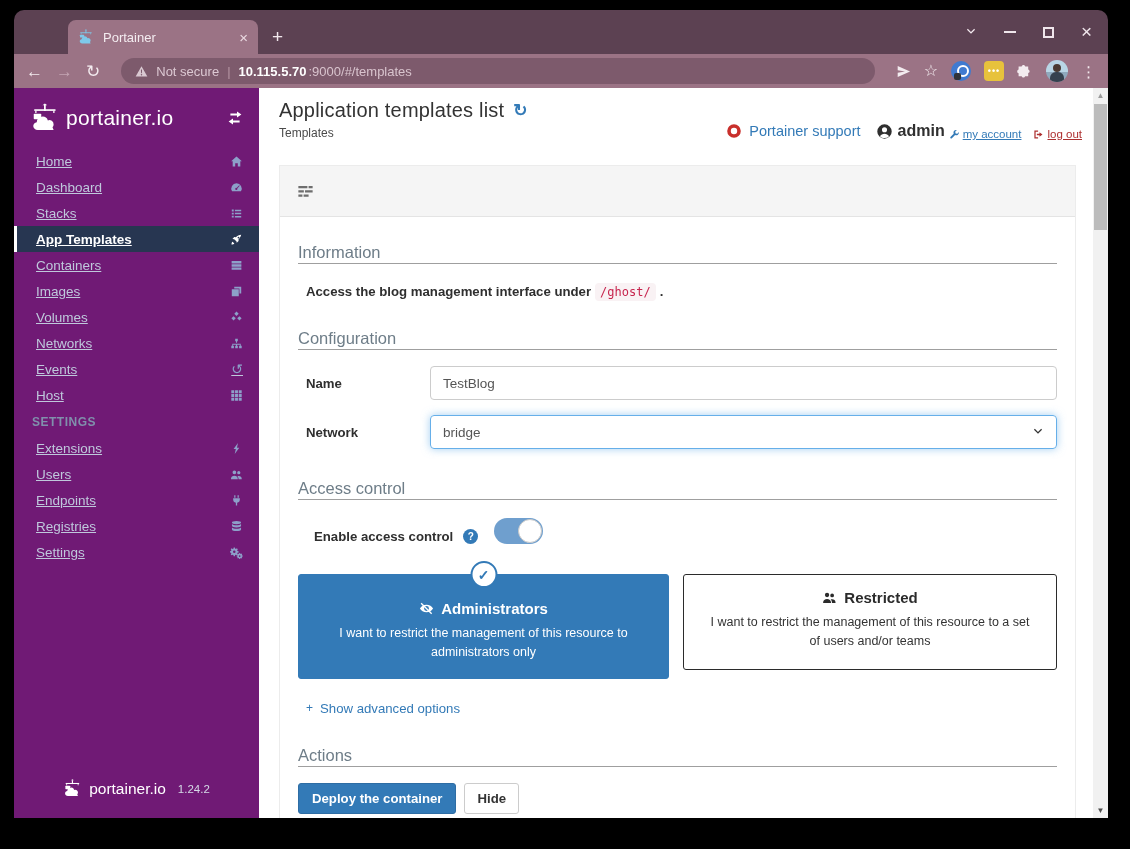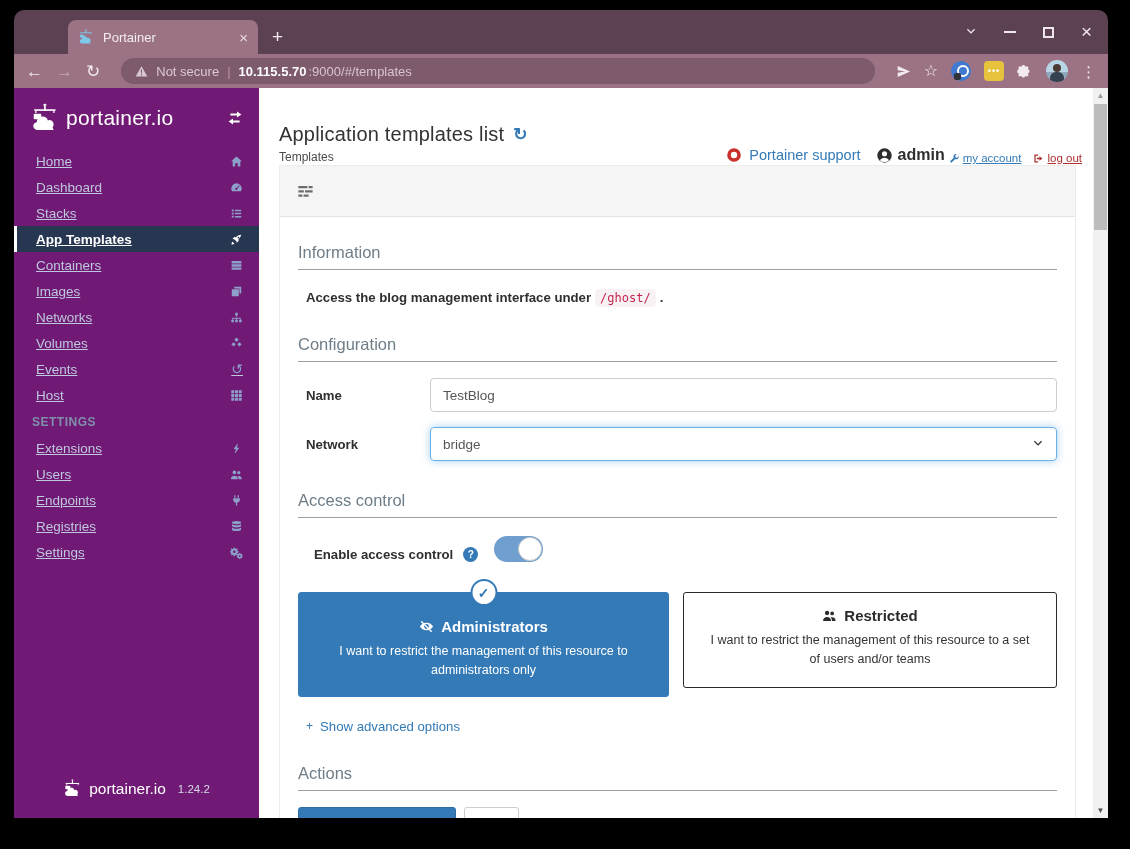--- a/index.html
+++ b/index.html
@@ -58,21 +58,21 @@
   .local-row .icon { font-size:13px; color:#fff; }
   .settings-header { height:26px; display:flex; align-items:center; padding:0 18px; color:#8090ac;
                      font-size:12px; font-weight:bold; letter-spacing:.5px; margin-top:1px; }
   .sidebar-footer { margin-top:auto; display:flex; align-items:center; justify-content:center; gap:7px; padding:0 0 20px; }
   .footer-logo { font-size:19px; color:#fff; }
   .footer-text { color:#fff; font-size:15.5px; }
   .footer-version { color:#d4dae6; font-size:11.5px; margin-left:5px; }
 
   .main { flex:1; position:relative; background:#fff; min-width:0; overflow:hidden; }
   .page-header { display:flex; justify-content:space-between; padding:11px 26px 0 20px; }
-  .title-row { display:flex; align-items:center; gap:9px;margin-top:24px; }
+  .title-row { display:flex; align-items:center; gap:9px; }
   .page-title { font-size:20px; color:#333; font-weight:500; letter-spacing:.2px; }
   .refresh-ic { color:#337ab7; font-size:17px; font-weight:bold; }
   .breadcrumb { font-size:12px; color:#4a4a4a; margin-top:4px; }
   .header-right { display:flex; flex-direction:row; align-items:flex-end; gap:4px; padding-top:3px; }
   .hr-row1 { display:flex; align-items:center; gap:7px; }
   .support-link { color:#337ab7; font-size:14.5px; }
   .lifering { color:#c9302c; font-size:16px; }
   .admin-wrap { display:flex; align-items:center; gap:5px; margin-left:8px; }
   .usercircle { color:#2f2f2f; font-size:17px; }
   .admin-name { color:#2f2f2f; font-size:16px; font-weight:bold; }
@@ -86,21 +86,21 @@
   .scrollbar { position:absolute; right:0; top:0; bottom:0; width:15px; background:#f1f1f1; }
   .sb-up { position:absolute; top:3px; left:0; width:15px; text-align:center; font-size:8px; color:#9a9a9a; }
   .sb-thumb { position:absolute; top:16px; left:1px; width:13px; height:126px; background:#bcbcbc; }
   .sb-down { position:absolute; bottom:3px; left:0; width:15px; text-align:center; font-size:8px; color:#4d4d4d; }
 
   
   .panel { position:absolute; left:20px; top:77px; width:797px; bottom:-2px; background:#fff; border:1px solid #ececec; }
   .panel-header { height:51px; background:#f5f5f5; border-bottom:1px solid #e4e4e4; display:flex; align-items:center; padding:0 16px; }
   .tasks-ic { color:#6e6e6e; font-size:19px; }
   .panel-body { padding:26px 18px; }
-  .section-title { font-size:16.5px; color:#6e7d88; padding-bottom:7px; border-bottom:1px solid #9f9f9f; margin:30px 0 16px; }
+  .section-title { font-size:16.5px; color:#6e7d88; padding-bottom:1px; border-bottom:1px solid #9f9f9f; margin:30px 0 16px; }
   .section-title.first { margin-top:0; }
   .info-text { padding-left:8px; font-size:13.2px; font-weight:bold; color:#2f2f2f; margin:20px 0 4px; }
   .code-tag { font-family:"DejaVu Sans Mono",monospace; font-weight:normal; font-size:12px; background:#f9f2f4; color:#c7254e;
               padding:2px 5px; border-radius:4px; margin:0 4px; }
   .form-row { display:flex; align-items:center; margin:15px 0; }
   .form-label { width:132px; padding-left:8px; font-weight:bold; font-size:13.2px; color:#2f2f2f; flex:none; }
   .text-input { flex:1; height:34px; border:1px solid #ccc; border-radius:4px; padding:0 12px; font-size:13.5px; color:#555;
                 font-family:"Liberation Sans",sans-serif; outline:none; }
   .select-box { flex:1; height:34px; border:1px solid #66afe9; border-radius:4px; padding:0 12px; font-size:13.5px; color:#555;
                 display:flex; align-items:center; justify-content:space-between; box-shadow:0 0 8px rgba(102,175,233,.6); }
@@ -261,34 +261,34 @@
       </div>
       <div class="side-item">
         <span class="si-label">Images</span>
         <span class="si-icon icon">
             <svg viewBox="0 0 16 16" fill="currentColor">
               <path d="M5.2 2h8.6v8.6h-2.2V4.2H5.2zM2.2 5.2h8.6v8.6H2.2z"></path>
             </svg>
           </span>
       </div>
       <div class="side-item">
-        <span class="si-label">Networks</span>
-        <span class="si-icon icon">
-            <svg viewBox="0 0 16 16" fill="currentColor">
-              <path d="M6.4 2.2h3.2v3H6.4zM7.4 5.2h1.2v2H7.4zM2.8 8.4h10.4v1H2.8zM2.8 8.4h1v2.4h-1zM7.4 8.4h1.2v2.4H7.4zM12.2 8.4h1v2.4h-1zM1.6 10.8h3.2v3H1.6zM6.4 10.8h3.2v3H6.4zM11.2 10.8h3.2v3h-3.2z"></path>
-            </svg>
-          </span>
-      </div>
-      <div class="side-item">
         <span class="si-label">Volumes</span>
         <span class="si-icon icon">
             <svg viewBox="0 0 16 16" fill="currentColor">
               <rect x="6.1" y="1.5" width="3.8" height="3.8" transform="rotate(45 8 3.4)"></rect>
               <rect x="2.5" y="7.1" width="3.8" height="3.8" transform="rotate(45 4.4 9)"></rect>
               <rect x="9.7" y="7.1" width="3.8" height="3.8" transform="rotate(45 11.6 9)"></rect>
+            </svg>
+          </span>
+      </div>
+      <div class="side-item">
+        <span class="si-label">Networks</span>
+        <span class="si-icon icon">
+            <svg viewBox="0 0 16 16" fill="currentColor">
+              <path d="M6.4 2.2h3.2v3H6.4zM7.4 5.2h1.2v2H7.4zM2.8 8.4h10.4v1H2.8zM2.8 8.4h1v2.4h-1zM7.4 8.4h1.2v2.4H7.4zM12.2 8.4h1v2.4h-1zM1.6 10.8h3.2v3H1.6zM6.4 10.8h3.2v3H6.4zM11.2 10.8h3.2v3h-3.2z"></path>
             </svg>
           </span>
       </div>
       <div class="side-item">
         <span class="si-label">Events</span>
         <span class="si-icon icon" style="font-size:14px;">↺</span>
       </div>
       <div class="side-item">
         <span class="si-label">Host</span>
         <span class="si-icon icon">

